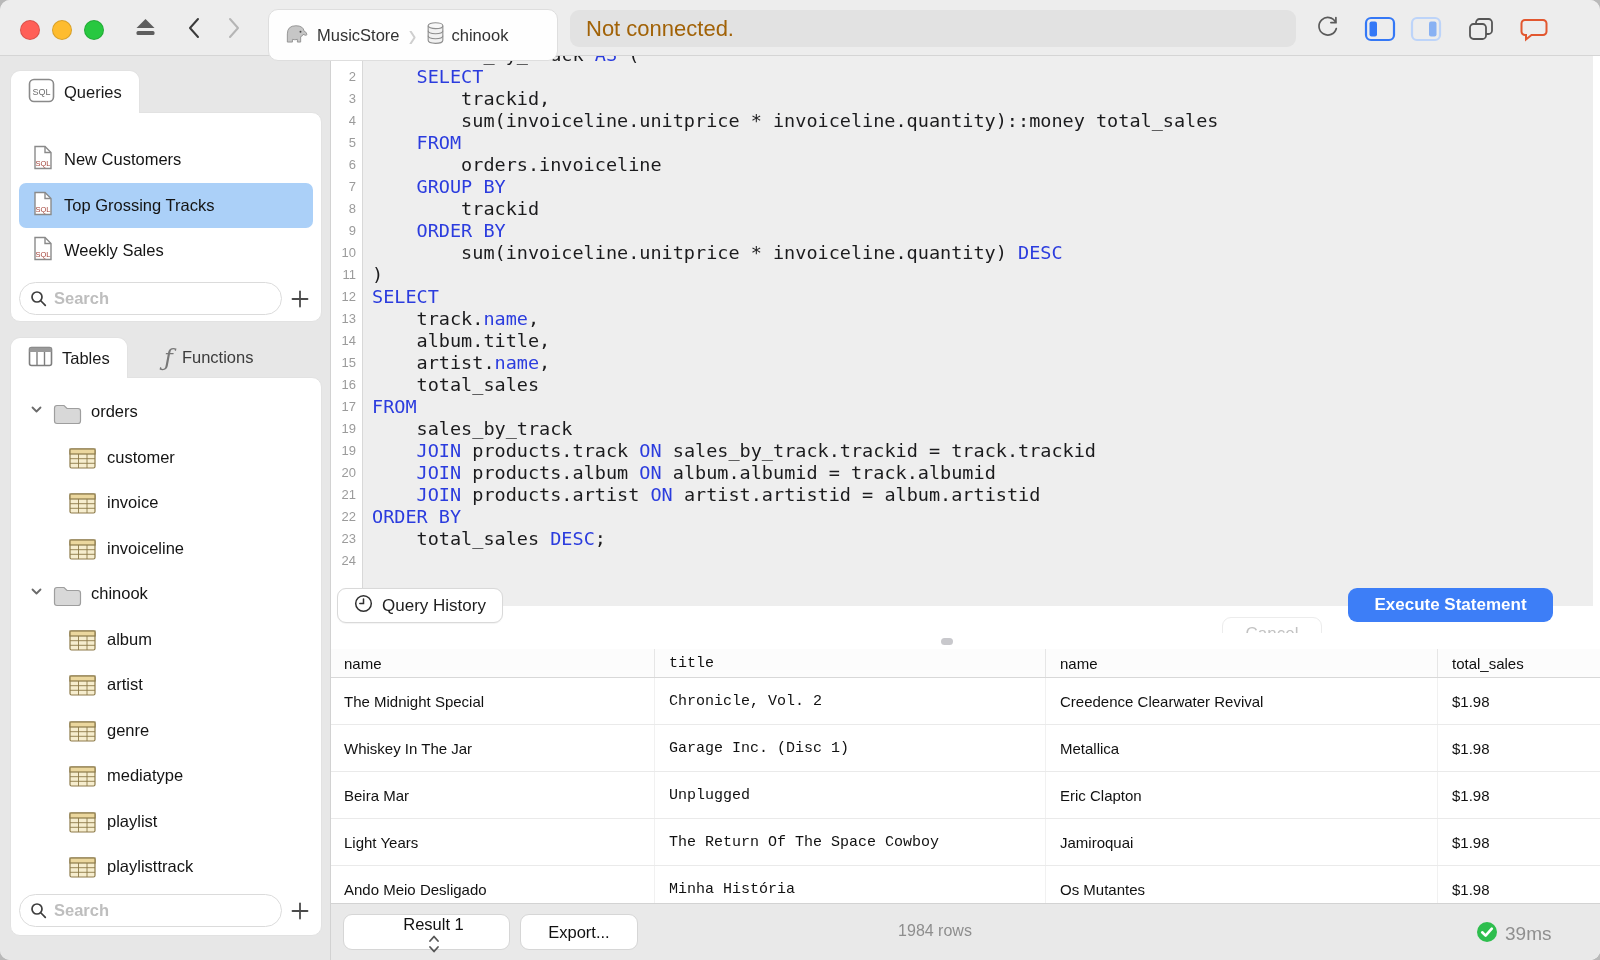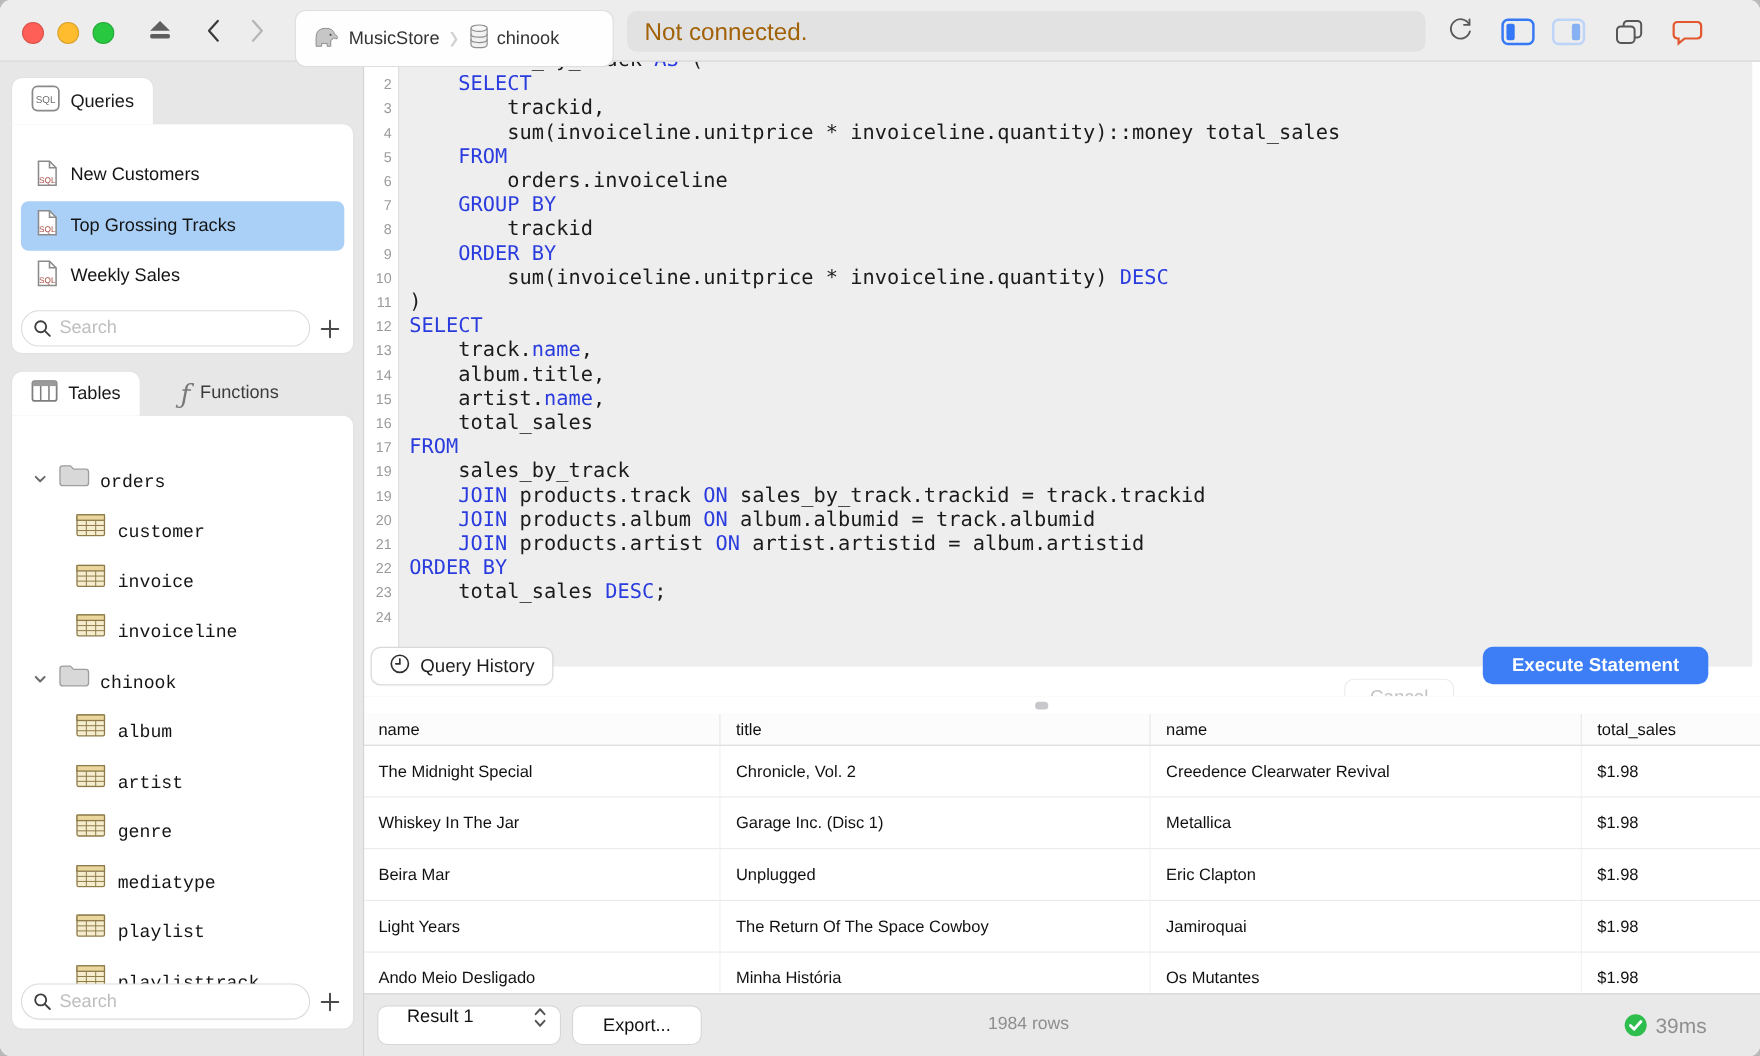--- a/index.html
+++ b/index.html
@@ -20,26 +20,26 @@
 
   
   .sidebar { position:absolute; left:0; top:56px; width:330px; height:904px; background:#E7E7E7; }
   .tab { position:absolute; background:#fff; border:1px solid #E2E2E2; border-bottom:none; border-radius:10px 10px 0 0; display:flex; align-items:center; gap:9px; padding:0 17px; z-index:2; }
   .tab-label { font-size:16.5px; color:#1A1A1A; white-space:nowrap; }
   .ghost-tab { position:absolute; display:flex; align-items:center; gap:9px; padding:0 16px; }
   .panel { position:absolute; left:10px; width:312px; background:#fff; border:1px solid #E2E2E2; border-radius:0 10px 10px 10px; overflow:hidden; }
   .q-item { height:45.5px; margin:0 8px; display:flex; align-items:center; gap:11px; padding-left:14px; border-radius:7px; }
   .q-item.selected { background:#ABD0F8; }
   .item-label { font-size:16.5px; color:#141414; white-space:nowrap; }
-  .tree-item { height:45.5px; display:flex; align-items:flex-end;font-family:Liberation Mono, monospace; }
+  .tree-item { height:45.5px; display:flex; align-items:flex-start; }
   .tree-schema { padding-left:18px; gap:8px; }
   .tree-table { padding-left:58px; gap:11px; }
   .search-row { position:absolute; left:8px; right:8px; display:flex; align-items:center; gap:5px; }
   .search-wrap { position:relative; flex:1; height:33px; }
-  .search-wrap input { width:100%; height:33px; border:1px solid #DBDBDB; border-radius:16.5px; padding:0 10px 0 34px; font-size:16.5px; color:#333; background:#fff; outline:none; font-family:"Liberation Sans",sans-serif; }
+  .search-wrap input { width:100%; height:33px; border:1px solid #DBDBDB; border-radius:16.5px; padding:0 10px 0 34px; font-size:16.5px; color:#333; background:#fff; outline:none; font-family:"Liberation Sans",sans-serif;font-weight:bold; }
   .search-wrap input::placeholder { color:#BEBEBE; }
   .search-glass { position:absolute; left:11px; top:8px; }
   .plus-btn { width:26px; height:26px; display:flex; align-items:center; justify-content:center; }
 
   
   .editor { position:absolute; left:330px; top:56px; width:1270px; height:577px; background:#fff; overflow:hidden; }
   .hl-block { position:absolute; left:33px; top:-12px; width:1230px; height:562px; background:#EEEEEE; }
   .gutter { position:absolute; left:0; top:-12px; width:26px; text-align:right; }
   .gutter div { height:22px; line-height:22px; font-size:13px; color:#9B9B9B; }
   .gutter-divider { position:absolute; left:32px; top:0; width:1px; height:540px; background:#D8D8D8; }
@@ -54,26 +54,26 @@
   
   .splitter { position:absolute; left:330px; top:633px; width:1270px; height:16px; background:#fff; }
   .split-handle { position:absolute; left:611px; top:5px; width:12px; height:7px; border-radius:4px; background:#C8C8CC; }
 
   
   .results { position:absolute; left:330px; top:649px; width:1270px; height:311px; background:#fff; }
   .t-header { display:flex; height:29px; background:#FCFCFC; border-bottom:1px solid #D8D8D8; }
   .t-header .hc { display:flex; align-items:center; padding-left:14px; font-size:15px; color:#0F0F0F; border-right:1px solid #E6E6E6; }
   .t-row { display:flex; height:47px; border-bottom:1px solid #EAEAEA; }
   .t-row .tc { display:flex; align-items:center; padding-left:14px; font-size:15px; color:#111; border-right:1px solid #F1F1F1; white-space:nowrap; overflow:hidden; }
-  .c0 { width:325px; } .c1 { width:391px; } .c2 { width:392px; } .c3 { width:162px; border-right:none !important; }
+  .c0 { width:325px; } .c1 { width:391px;font-family:Liberation Mono, monospace; } .c2 { width:392px; } .c3 { width:162px; border-right:none !important; }
 
   
   .bottombar { position:absolute; left:330px; top:903px; width:1270px; height:57px; background:#E9E9E9; border-top:1px solid #D3D3D3; z-index:10; }
   .bb-count { position:absolute; left:0; right:60px; top:18px; text-align:center; font-size:16px; color:#8E8E8E; pointer-events:none; }
-  .result-sel { position:absolute; left:13px; top:10px; width:167px; height:36px; background:#fff; border:1px solid #D6D6D6; border-radius:9px; display:flex; align-items:flex-start; justify-content:space-between; padding:0 12px 0 26px; font-size:16.5px; color:#111; }
+  .result-sel { position:absolute; left:13px; top:10px; width:167px; height:36px; background:#fff; border:1px solid #D6D6D6; border-radius:9px; display:flex; align-items:center; justify-content:space-between; padding:0 12px 0 26px; font-size:16.5px; color:#111;flex-direction:column; }
   .export-btn { position:absolute; left:190px; top:10px; width:118px; height:36px; background:#fff; border:1px solid #D6D6D6; border-radius:9px; display:flex; align-items:center; justify-content:center; font-size:16.5px; color:#111; }
   .bb-dur { position:absolute; left:1175px; top:19px; font-size:19px; color:#8F8F8F; }
   .bb-check { position:absolute; left:1146px; top:17px; }
 
   .vdiv { position:absolute; left:330px; top:56px; bottom:0; width:1px; background:#D2D2D2; z-index:12; }
 </style>
 </head>
 <body>
 
 <div id="window">

